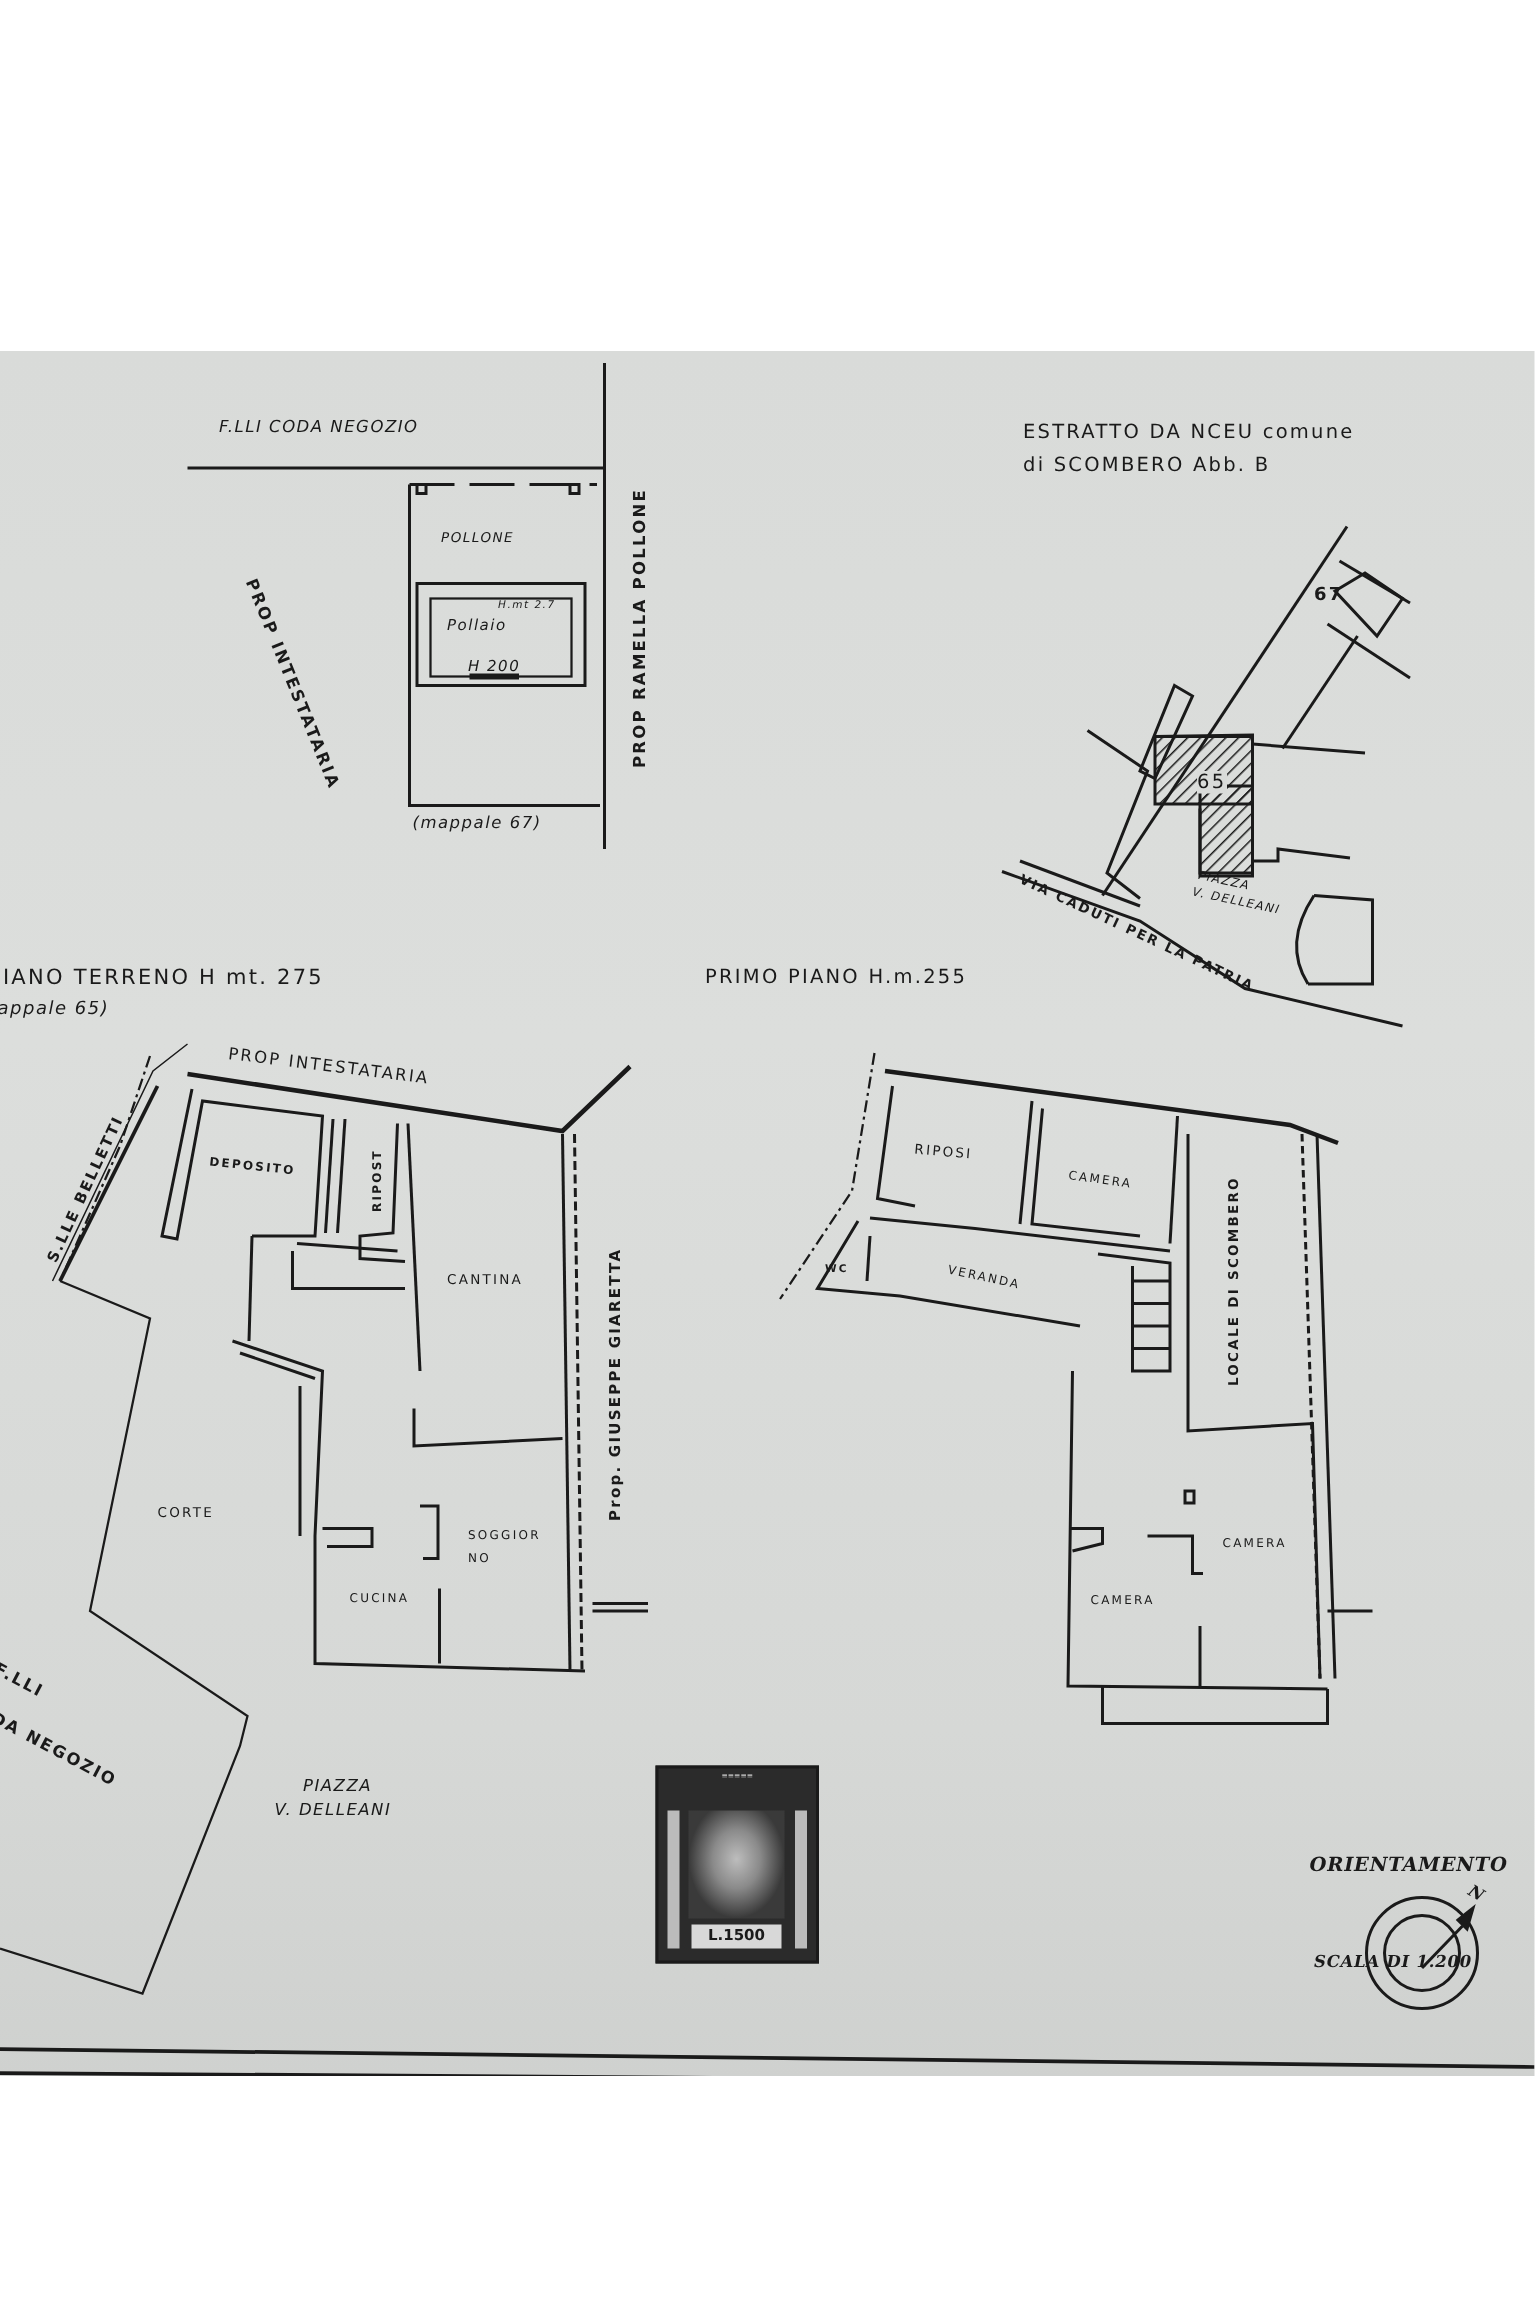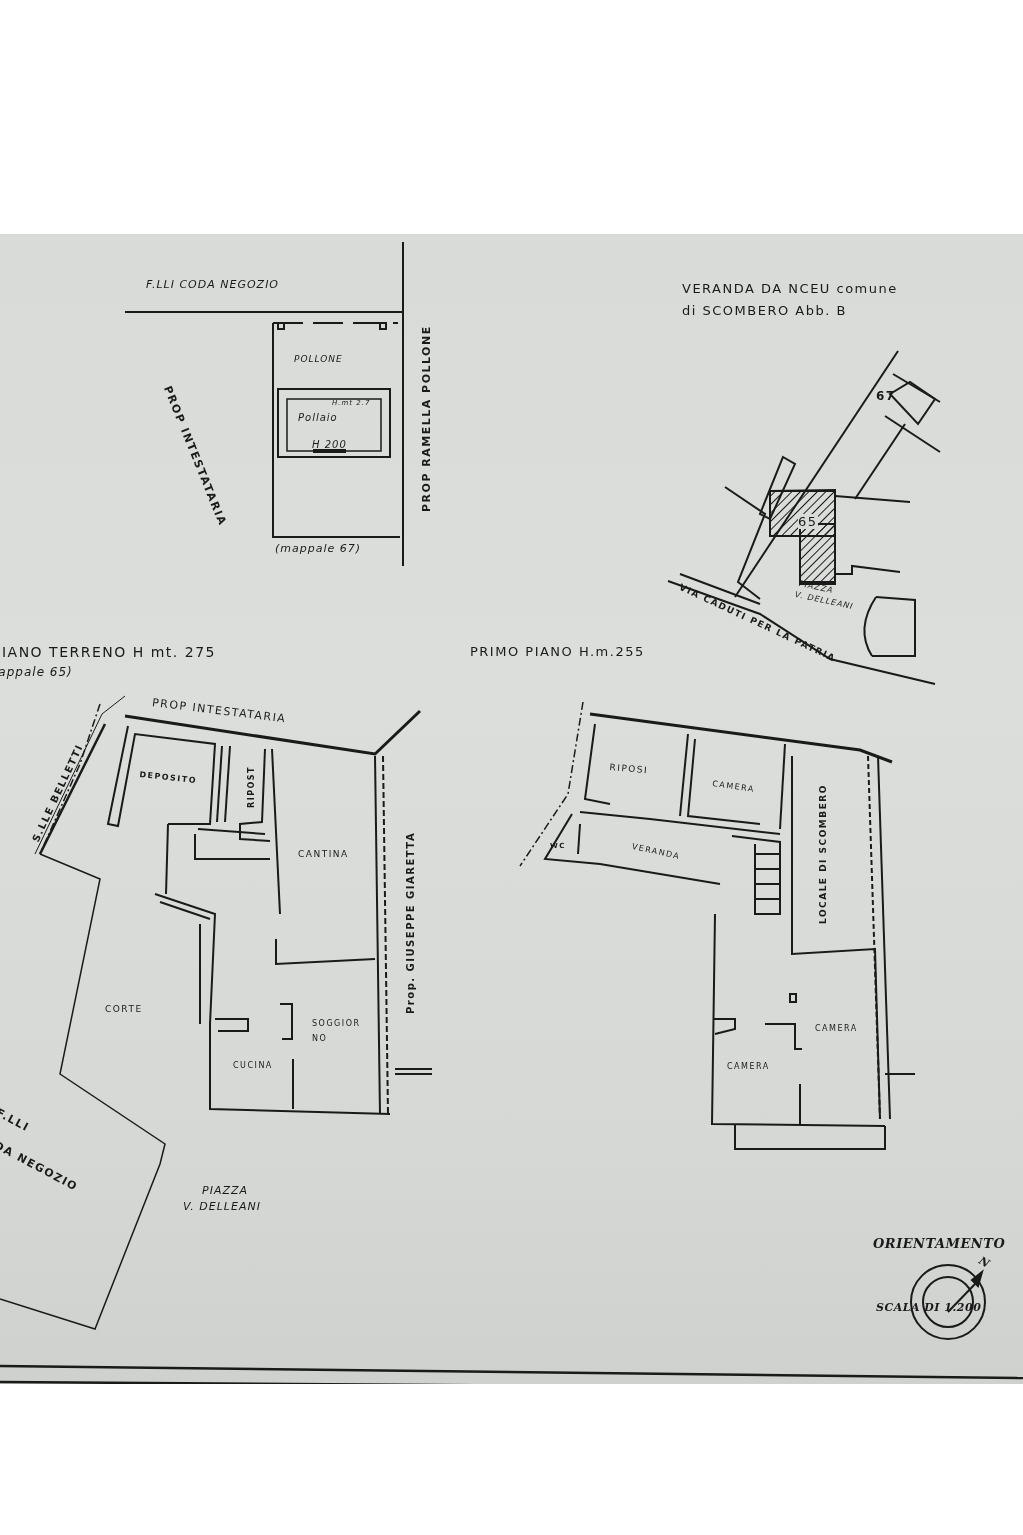--- a/index.html
+++ b/index.html
@@ -132,21 +132,21 @@
 
   <span class="lbl" style="left:146px;top:44px;font-size:11px;">F.LLI CODA NEGOZIO</span>
   <span class="lbl" style="left:294px;top:120px;font-size:9px;">POLLONE</span>
   <span class="lbl" style="left:332px;top:165px;font-size:7px;">H.mt 2.7</span>
   <span class="lbl" style="left:298px;top:178px;font-size:10px;">Pollaio</span>
   <span class="lbl" style="left:312px;top:205px;font-size:10px;">H 200</span>
   <span class="lbl" style="left:275px;top:308px;font-size:11px;">(mappale 67)</span>
   <span class="lbl hand" style="left:173px;top:150px;font-size:11px;transform:rotate(68deg);">PROP INTESTATARIA</span>
   <span class="lbl hand" style="left:420px;top:278px;font-size:11px;transform:rotate(-90deg);">PROP RAMELLA POLLONE</span>
 
-  <span class="lbl hand" style="left:682px;top:47px;font-size:13px;font-weight:normal;">VERANDA DA NCEU comune</span>
+  <span class="lbl hand" style="left:682px;top:47px;font-size:13px;font-weight:normal;">ESTRATTO DA NCEU comune</span>
   <span class="lbl hand" style="left:682px;top:69px;font-size:13px;font-weight:normal;">di SCOMBERO Abb. B</span>
   <span class="lbl hand" style="left:876px;top:155px;font-size:12px;">67</span>
   <span class="lbl hand" style="left:798px;top:280px;font-size:13px;font-weight:normal;background:#d9dbd9;">65</span>
   <span class="lbl" style="left:800px;top:345px;font-size:8px;transform:rotate(12deg);">PIAZZA</span>
   <span class="lbl" style="left:796px;top:356px;font-size:8px;transform:rotate(12deg);">V. DELLEANI</span>
   <span class="lbl hand" style="left:682px;top:348px;font-size:9px;transform:rotate(25deg);">VIA CADUTI PER LA PATRIA</span>
 
   <span class="lbl hand" style="left:-8px;top:410px;font-size:14px;font-weight:normal;">PIANO TERRENO  H mt. 275</span>
   <span class="lbl" style="left:-20px;top:431px;font-size:12px;">(mappale 65)</span>
   <span class="lbl hand" style="left:153px;top:462px;font-size:11px;font-weight:normal;transform:rotate(7deg);">PROP INTESTATARIA</span>
@@ -166,17 +166,24 @@
 
   <span class="lbl hand" style="left:470px;top:410px;font-size:13px;font-weight:normal;">PRIMO PIANO   H.m.255</span>
   <span class="lbl hand" style="left:610px;top:528px;font-size:9px;font-weight:normal;transform:rotate(5deg);">RIPOSI</span>
   <span class="lbl hand" style="left:713px;top:545px;font-size:8px;font-weight:normal;transform:rotate(8deg);">CAMERA</span>
   <span class="lbl hand" style="left:818px;top:690px;font-size:9px;transform:rotate(-90deg);">LOCALE DI SCOMBERO</span>
   <span class="lbl hand" style="left:550px;top:608px;font-size:7px;">WC</span>
   <span class="lbl hand" style="left:633px;top:608px;font-size:8px;font-weight:normal;transform:rotate(12deg);">VERANDA</span>
   <span class="lbl hand" style="left:815px;top:790px;font-size:8px;font-weight:normal;">CAMERA</span>
   <span class="lbl hand" style="left:727px;top:828px;font-size:8px;font-weight:normal;">CAMERA</span>
 
+  <div class="stamp" style="top:943px;">
+    <div class="hdr">≡≡≡≡≡</div>
+    <div class="colL"></div>
+    <div class="colR"></div>
+    <div class="face"></div>
+    <div class="val">L.1500</div>
+  </div>
 
   <span class="lbl serif" style="left:873px;top:1002px;font-size:13px;">ORIENTAMENTO</span>
   <span class="lbl serif" style="left:983px;top:1020px;font-size:11px;transform:rotate(30deg);">N</span>
   <span class="lbl serif" style="left:876px;top:1067px;font-size:11px;text-align:right;">SCALA DI 1.200</span>
 </div>
 
 </body></html>

